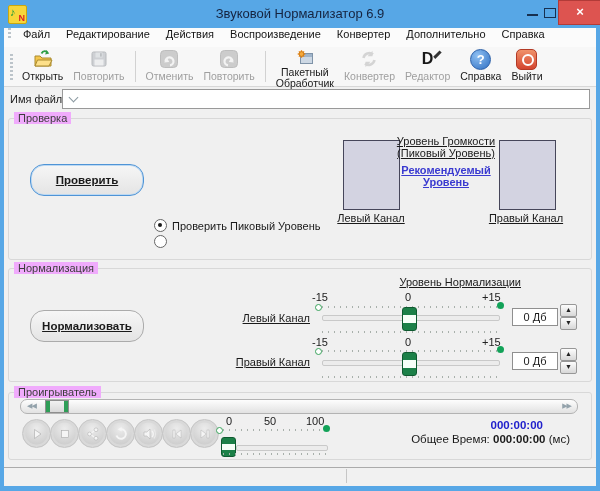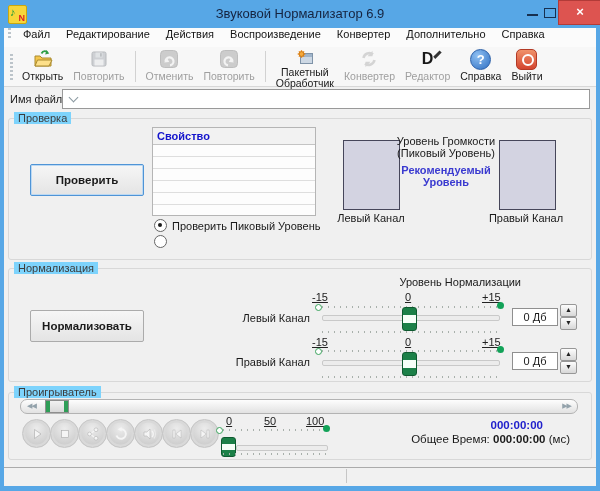--- a/index.html
+++ b/index.html
@@ -1,18 +1,18 @@
 <!DOCTYPE html>
 <html><head>
 <meta charset="utf-8">
 <style>
   html,body{margin:0;padding:0;background:#c8c8c8;}
   .window{position:relative;width:600px;height:491px;background:#57a7e6;
     font-family:"Liberation Sans",sans-serif;font-size:11px;color:#1a1a1a;overflow:hidden;}
-  .abs{position:absolute;}
+  .abs{position:absolute;text-decoration:underline;}
   .content{position:absolute;left:4px;top:28px;width:592px;height:457px;background:#f0f0f0;}
 
   
   .titlebar{position:absolute;left:0;top:0;width:600px;height:28px;}
   .title-text{position:absolute;left:0;top:6px;width:600px;text-align:center;
     font-size:13px;color:#15233f;}
   .app-icon{position:absolute;left:8px;top:5px;width:17px;height:17px;background:#f7d63a;
     border:1px solid #c9a70f;border-radius:2px;}
   .app-icon .note{position:absolute;left:1px;top:0;color:#1f9a3c;font-size:11px;font-weight:bold;}
   .app-icon .letter{position:absolute;right:1px;bottom:0;color:#d22;font-size:9px;font-weight:bold;}
@@ -48,24 +48,24 @@
 
   
   .filelabel{position:absolute;left:10px;top:93px;}
   .combobox{position:absolute;left:62px;top:89px;width:526px;height:18px;background:#fff;
     border:1px solid #999;}
   .combo-chevron{position:absolute;left:7px;top:4px;width:6px;height:6px;
     border-right:1.5px solid #8a98a0;border-bottom:1.5px solid #8a98a0;transform:rotate(45deg);}
 
   
   .grp{position:absolute;border:1px solid #d8d8d8;border-radius:3px;}
-  .grp-label{position:absolute;background:#7dd3fc;padding:0 4px;color:#3c3c3c;}
+  .grp-label{position:absolute;background:#f0abfc;padding:0 4px;color:#3c3c3c;}
 
   .btn{position:absolute;background:linear-gradient(#f6f6f6,#e4e4e4);border:1px solid #ababab;
-    border-radius:2px;font-weight:bold;font-size:11.5px;text-align:center;color:#1a1a1a;}
+    border-radius:14px;font-weight:bold;font-size:11.5px;text-align:center;color:#1a1a1a;text-decoration:underline;}
   .btn.focused{border-color:#4f94d6;box-shadow:inset 0 0 0 1px #bcd9f3;}
 
   
   .tbl{position:absolute;left:152px;top:127px;width:164px;height:89px;background:#fdfdfd;
     border:1px solid #b5b5b5;box-sizing:border-box;}
   .tbl-head{height:16px;line-height:16px;background:#f2f2f2;border-bottom:1px solid #c4c4c4;
     color:#1414cc;font-weight:bold;padding-left:4px;}
   .tbl-row{height:11px;border-bottom:1px solid #dedede;}
 
   
@@ -78,21 +78,21 @@
   .blue-bold{color:#3a3ad0;font-weight:bold;}
 
   
   .tickrow{position:absolute;height:2px;
     background-image:repeating-linear-gradient(to right,#a8b0ab 0 1px,transparent 1px 6px);}
   .ring-marker{position:absolute;width:5px;height:5px;border:1px solid #3aa35c;border-radius:50%;background:#fff;}
   .dot-marker{position:absolute;width:7px;height:7px;border-radius:50%;background:#12a258;}
   .track{position:absolute;height:4px;background:#ececec;border:1px solid #c9c9c9;border-radius:2px;}
   .thumb{position:absolute;width:13px;height:22px;border:1px solid #0f5a30;border-radius:3px;
     background:linear-gradient(180deg,#1c8048 0 31%,#f6fff8 31% 69%,#1c8048 69% 100%);}
-  .scale-lbl{position:absolute;color:#222;text-decoration:underline;}
+  .scale-lbl{position:absolute;color:#222;}
   .spinfield{position:absolute;width:44px;height:16px;background:#fff;border:1px solid #8f8f8f;
     text-align:center;line-height:16px;}
   .spinbtn{position:absolute;width:15px;height:11px;background:linear-gradient(#fdfdfd,#d7d7d7);
     border:1px solid #979797;border-radius:2px;font-size:7px;line-height:9px;text-align:center;color:#222;}
 
   
   .seekbar{position:absolute;left:20px;top:399px;width:556px;height:13px;border:1px solid #b3b3b3;
     border-radius:7px;background:linear-gradient(#fdfdfd,#e2e2e2);}
   .seek-arrows{position:absolute;top:2px;font-size:7px;color:#93a2ab;letter-spacing:-1px;}
   .seek-thumb{position:absolute;left:24px;top:0;width:22px;height:11px;display:flex;border:1px solid #8e8e8e;}
@@ -253,29 +253,20 @@
   <div class="combobox">
     <span class="combo-chevron"></span>
     <span style="position:absolute;left:20px;top:2px"></span>
   </div>
 
   <div class="grp" style="left:8px;top:118px;width:582px;height:140px;"></div>
   <div class="grp-label" style="left:14px;top:112px;">Проверка</div>
 
   <div class="btn focused" style="left:30px;top:164px;width:112px;height:30px;line-height:30px;">Проверить</div>
 
-  <div class="tbl">
-    <div class="tbl-head">Свойство</div>
-    <div class="tbl-row"></div>
-    <div class="tbl-row"></div>
-    <div class="tbl-row"></div>
-    <div class="tbl-row"></div>
-    <div class="tbl-row"></div>
-    <div class="tbl-row" style="border-bottom:none"></div>
-  </div>
 
   <div class="radio-row" style="left:154px;top:219px;">
     <span class="radio">
         <span class="dot"></span>
       </span>
     <span>Проверить Пиковый Уровень</span>
   </div>
   <div class="radio-row" style="left:154px;top:235px;">
     <span class="radio"></span>
   </div>

